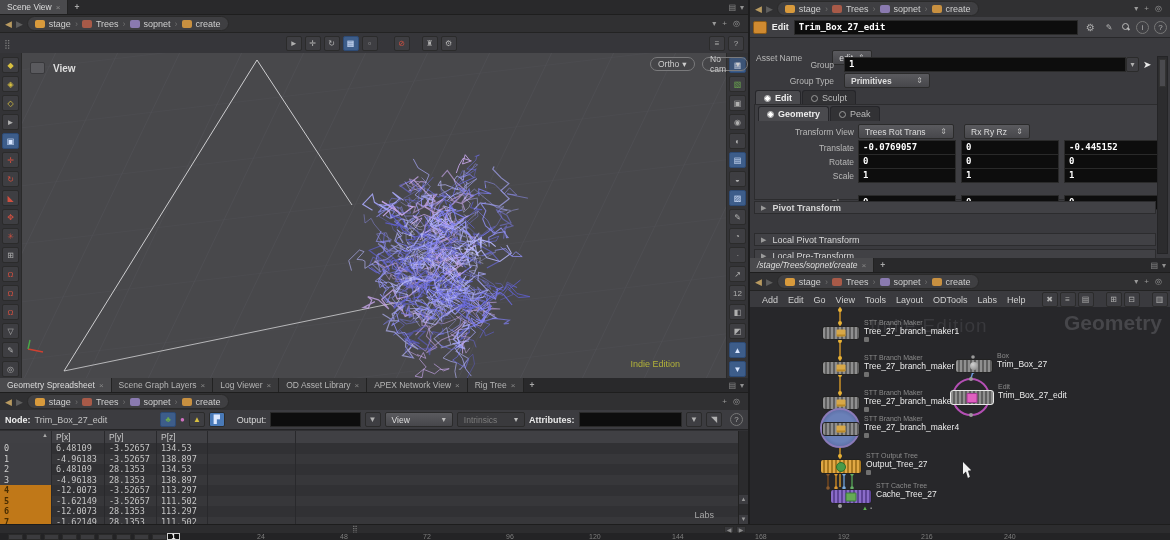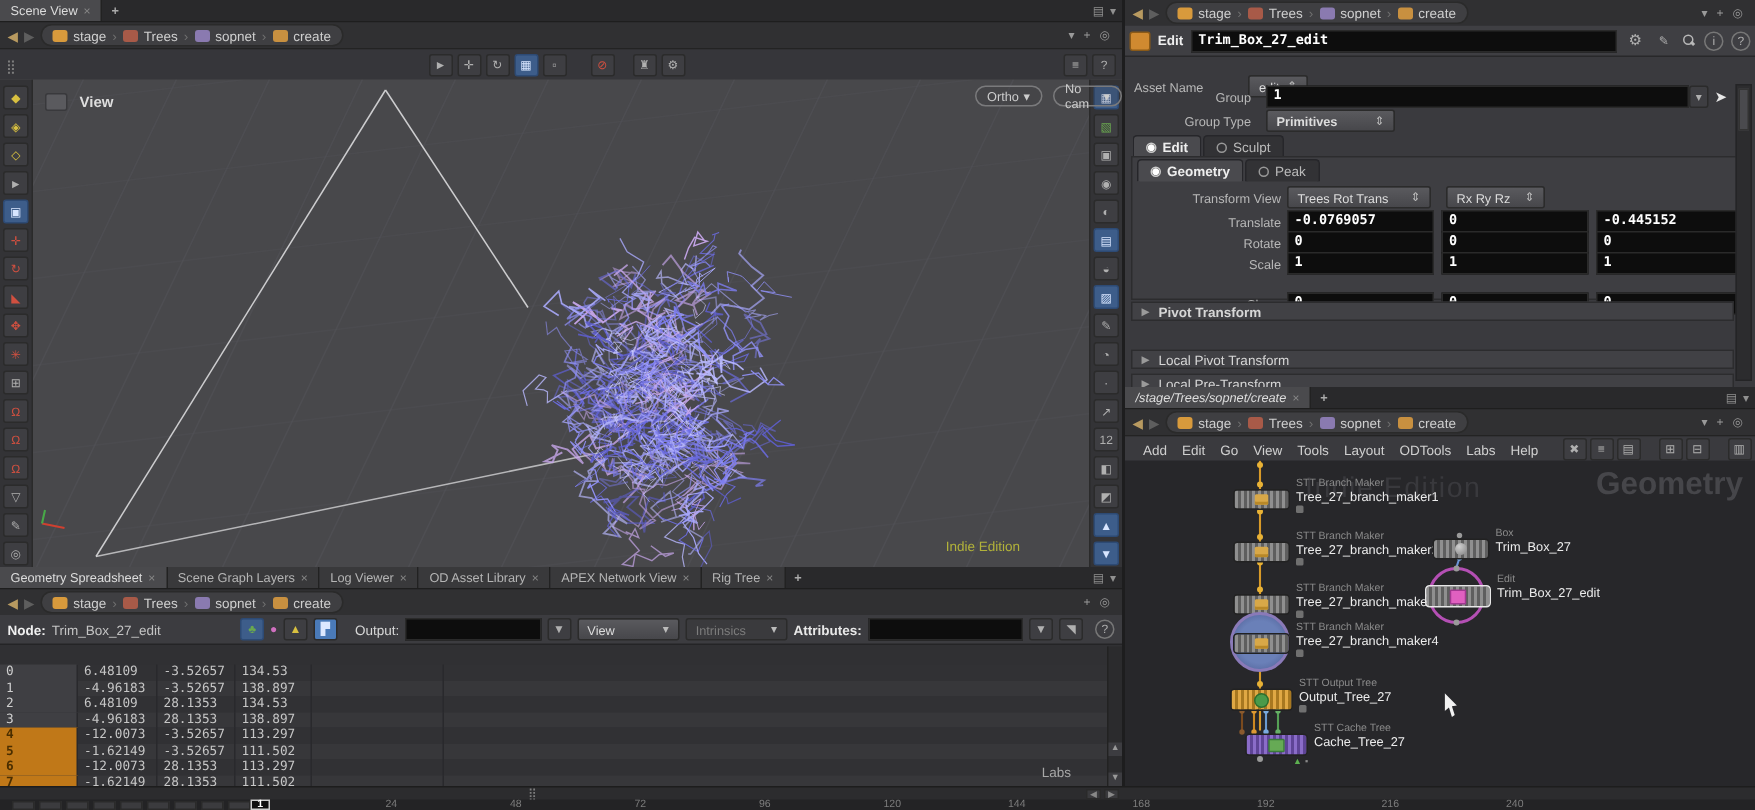--- a/index.html
+++ b/index.html
@@ -966,20 +966,30 @@
       <b style="color:#e8e8e8">Attributes:</b>
       <span class="field" style="width:100px"></span>
       <span class="ib">
           <span>▼</span>
         </span>
       <span class="ib">◥</span>
       <span style="margin-left:auto"></span>
       <span class="ib" style="background:none;border:1px solid #777;border-radius:50%;width:11px;height:11px">?</span>
     </div>
 
+    <div class="grid-hd">
+      <div>
+          <span class="abs" style="right:3px;top:1px;font-size:6px;color:#aaa">▲</span>
+        </div>
+      <div>P[x]</div>
+      <div>P[y]</div>
+      <div>P[z]</div>
+      <div></div>
+      <div></div>
+    </div>
     <div class="abs" style="left:0;top:65px;width:739px">
       <div class="srow">
         <div class="num">0</div>
           <div>6.48109</div>
           <div>-3.52657</div>
           <div>134.53</div>
           <div></div>
           <div></div>
       </div>
       <div class="srow">

